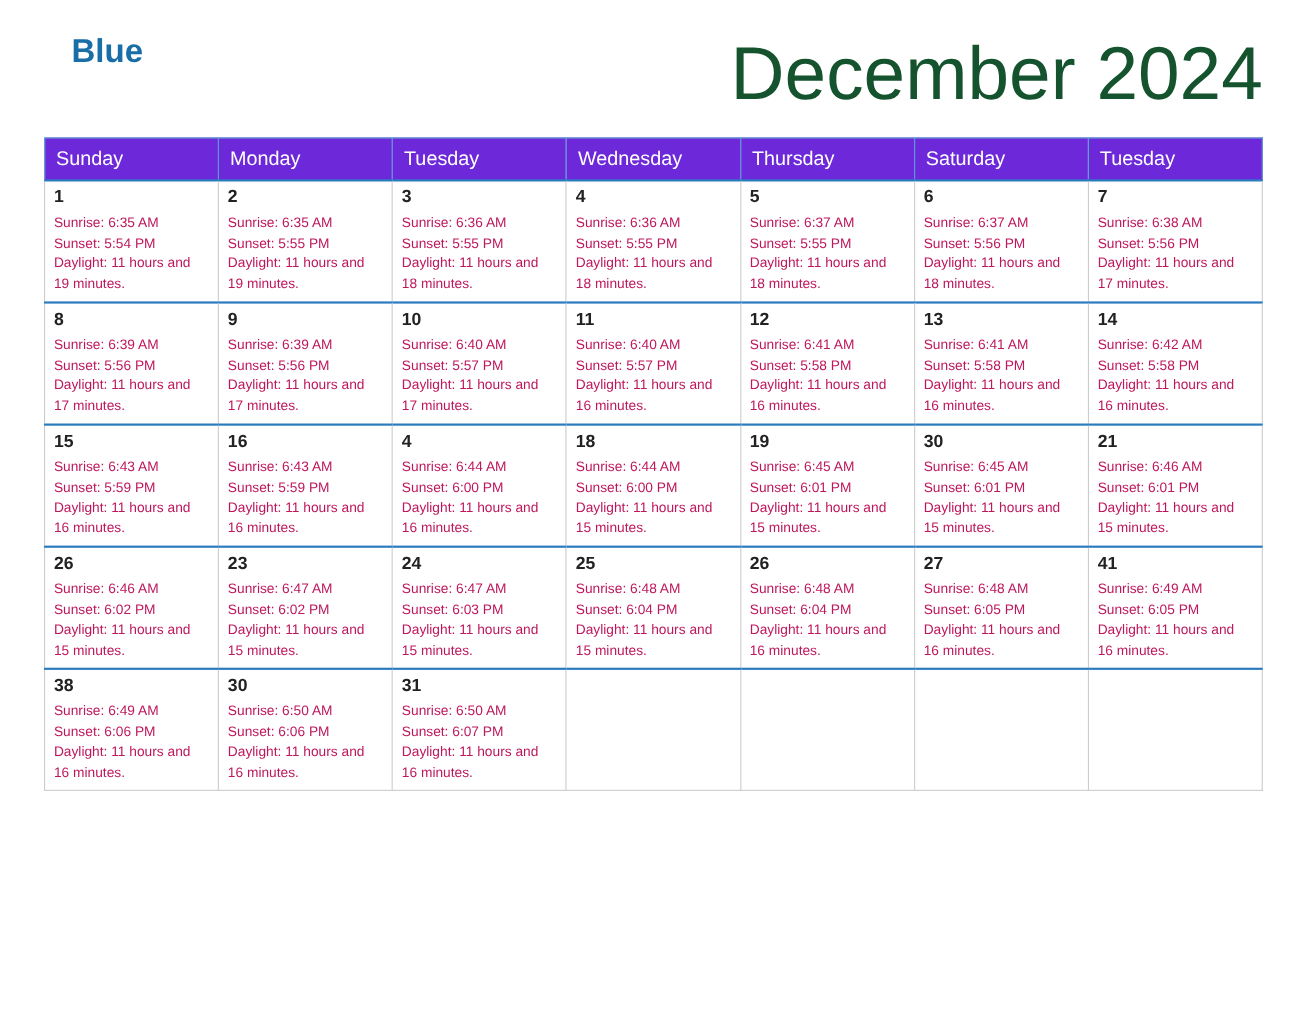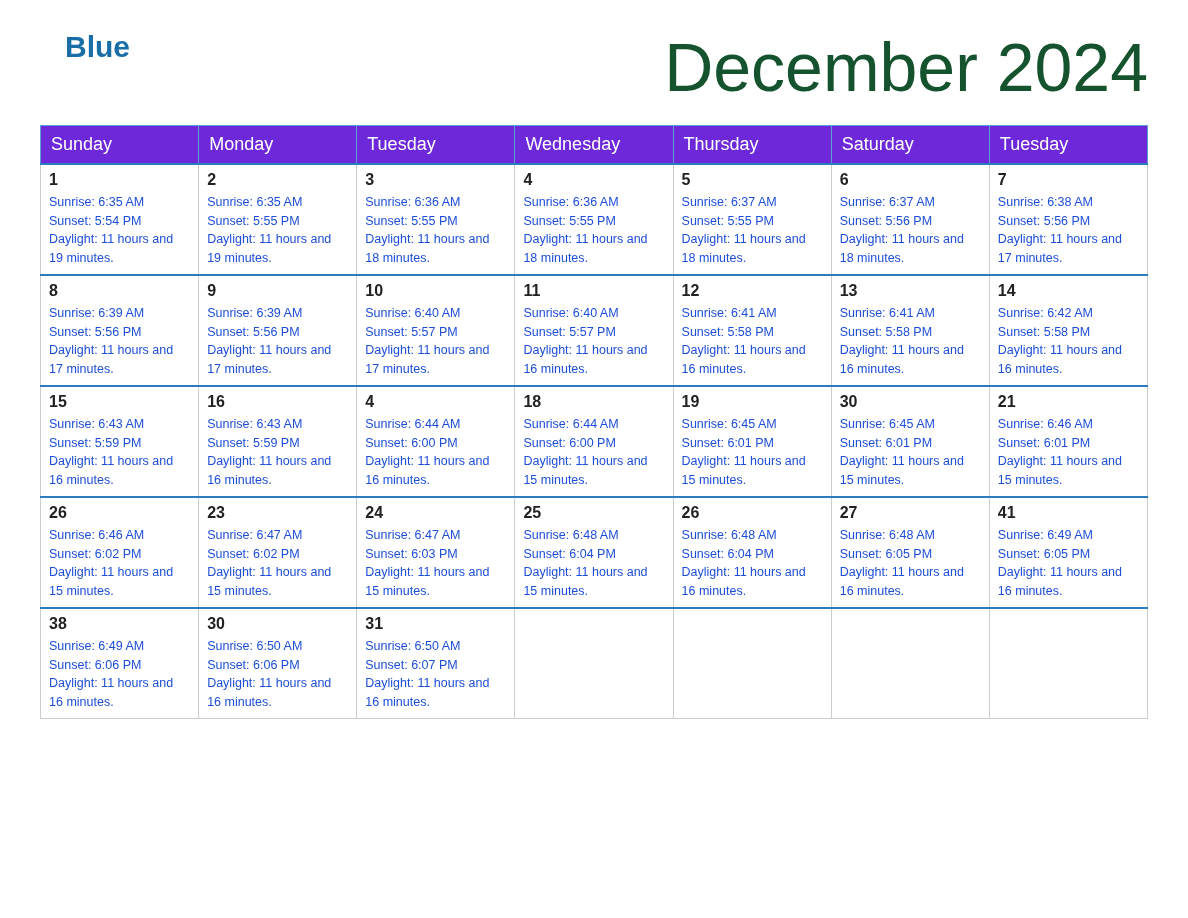--- a/index.html
+++ b/index.html
@@ -55,21 +55,21 @@
       border-top: 2px solid #2b7bbf;
     }
     .day-number {
       font-size: 16px;
       font-weight: bold;
       color: #222;
       margin-bottom: 4px;
     }
     .day-info {
       font-size: 12.5px;
-      color: #1d4ed8;
+      color: #be185d;
       line-height: 1.5;
     }
     .logo-wrapper {
       display: flex;
       flex-direction: column;
     }
     .logo-row1 {
       display: flex;
       align-items: center;
       gap: 0px;

